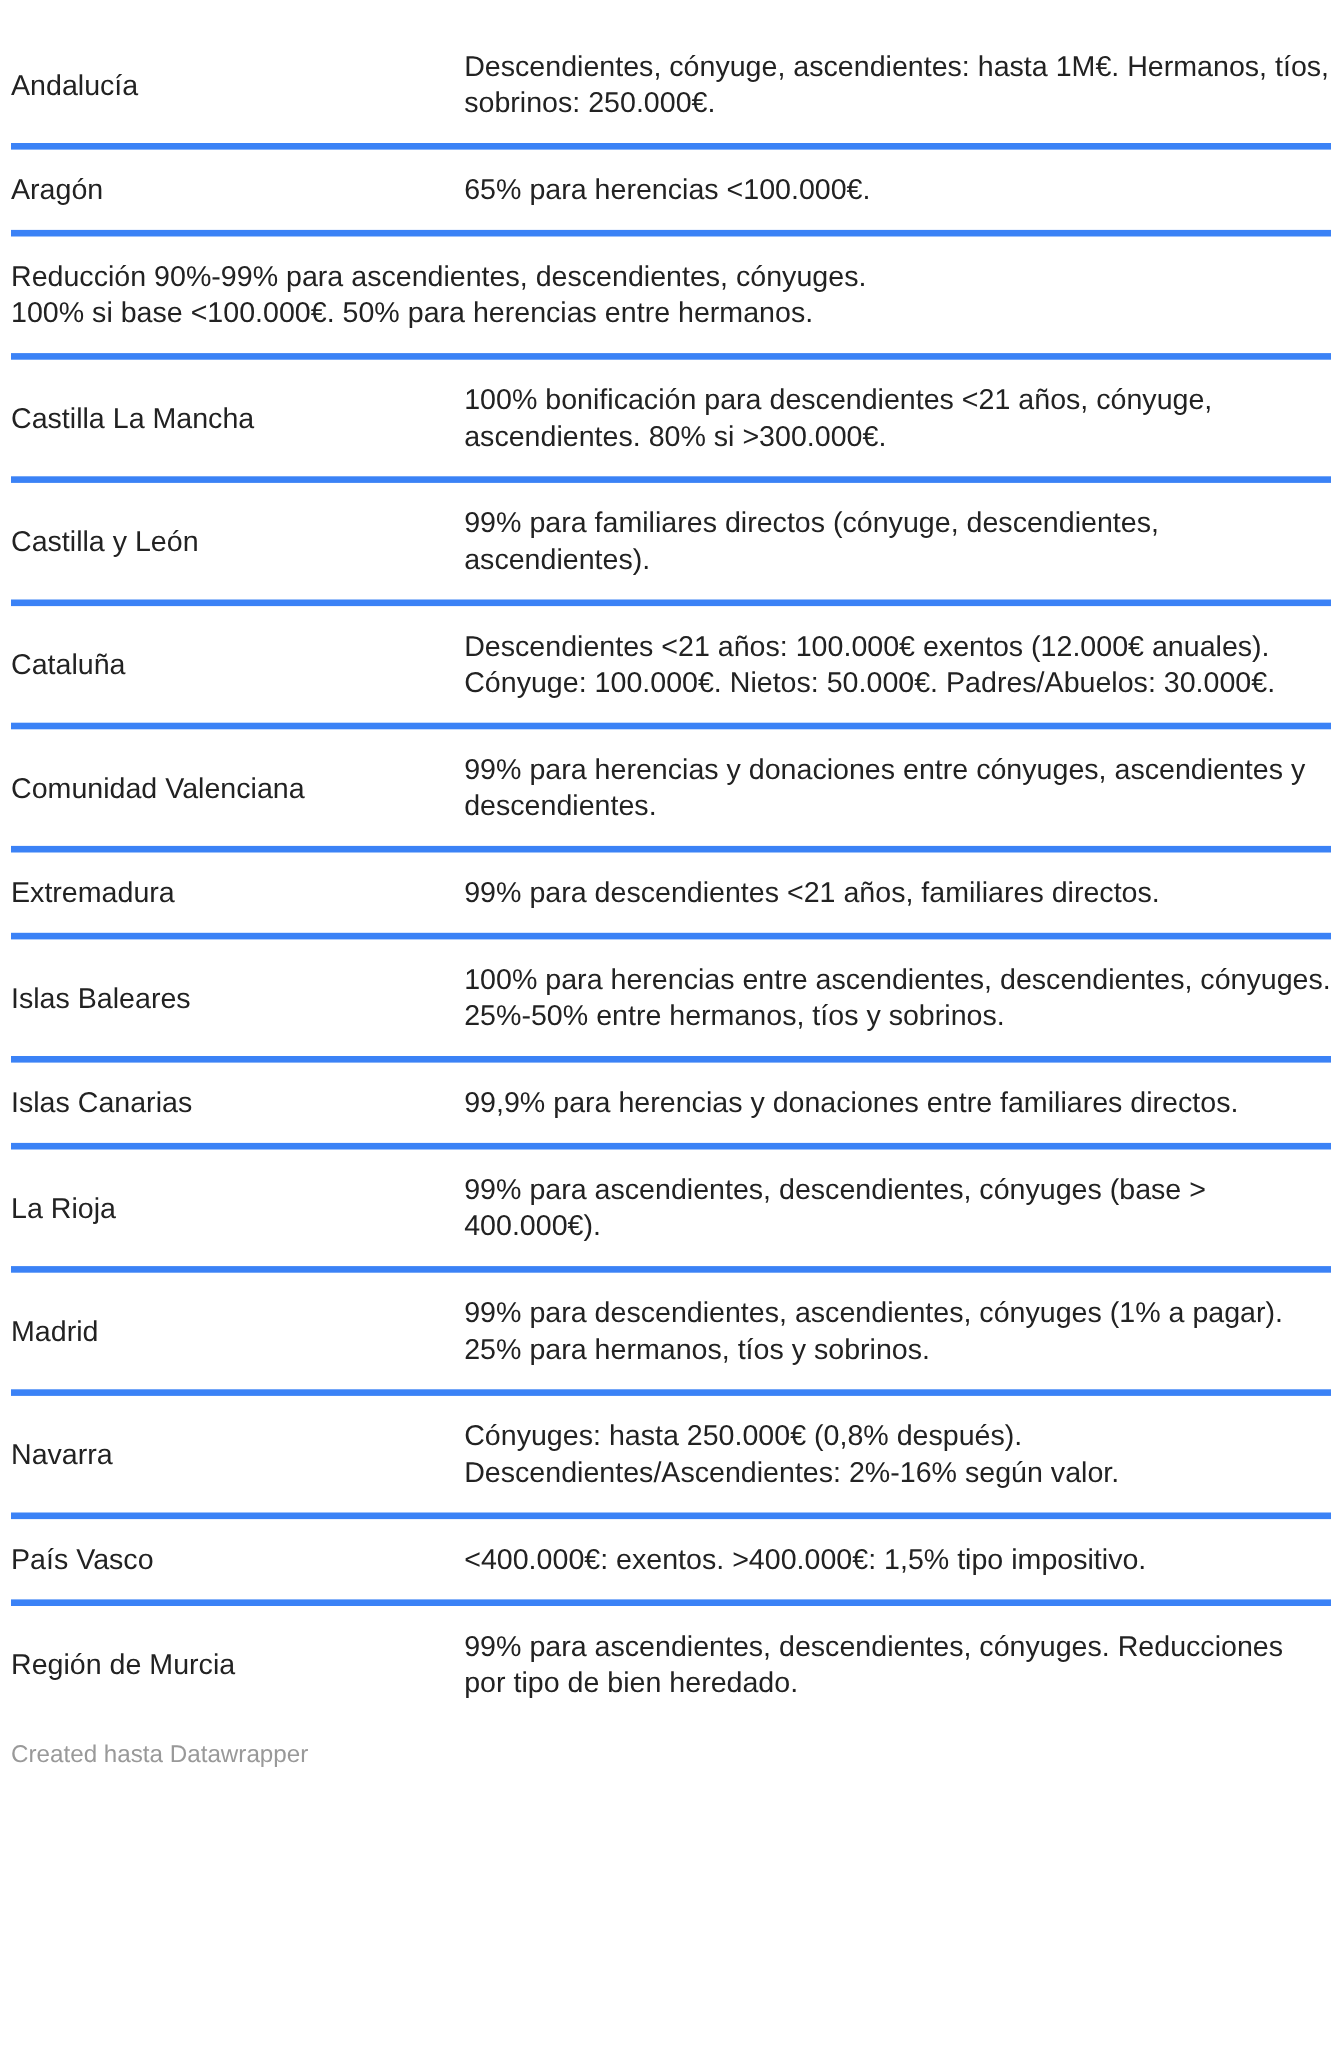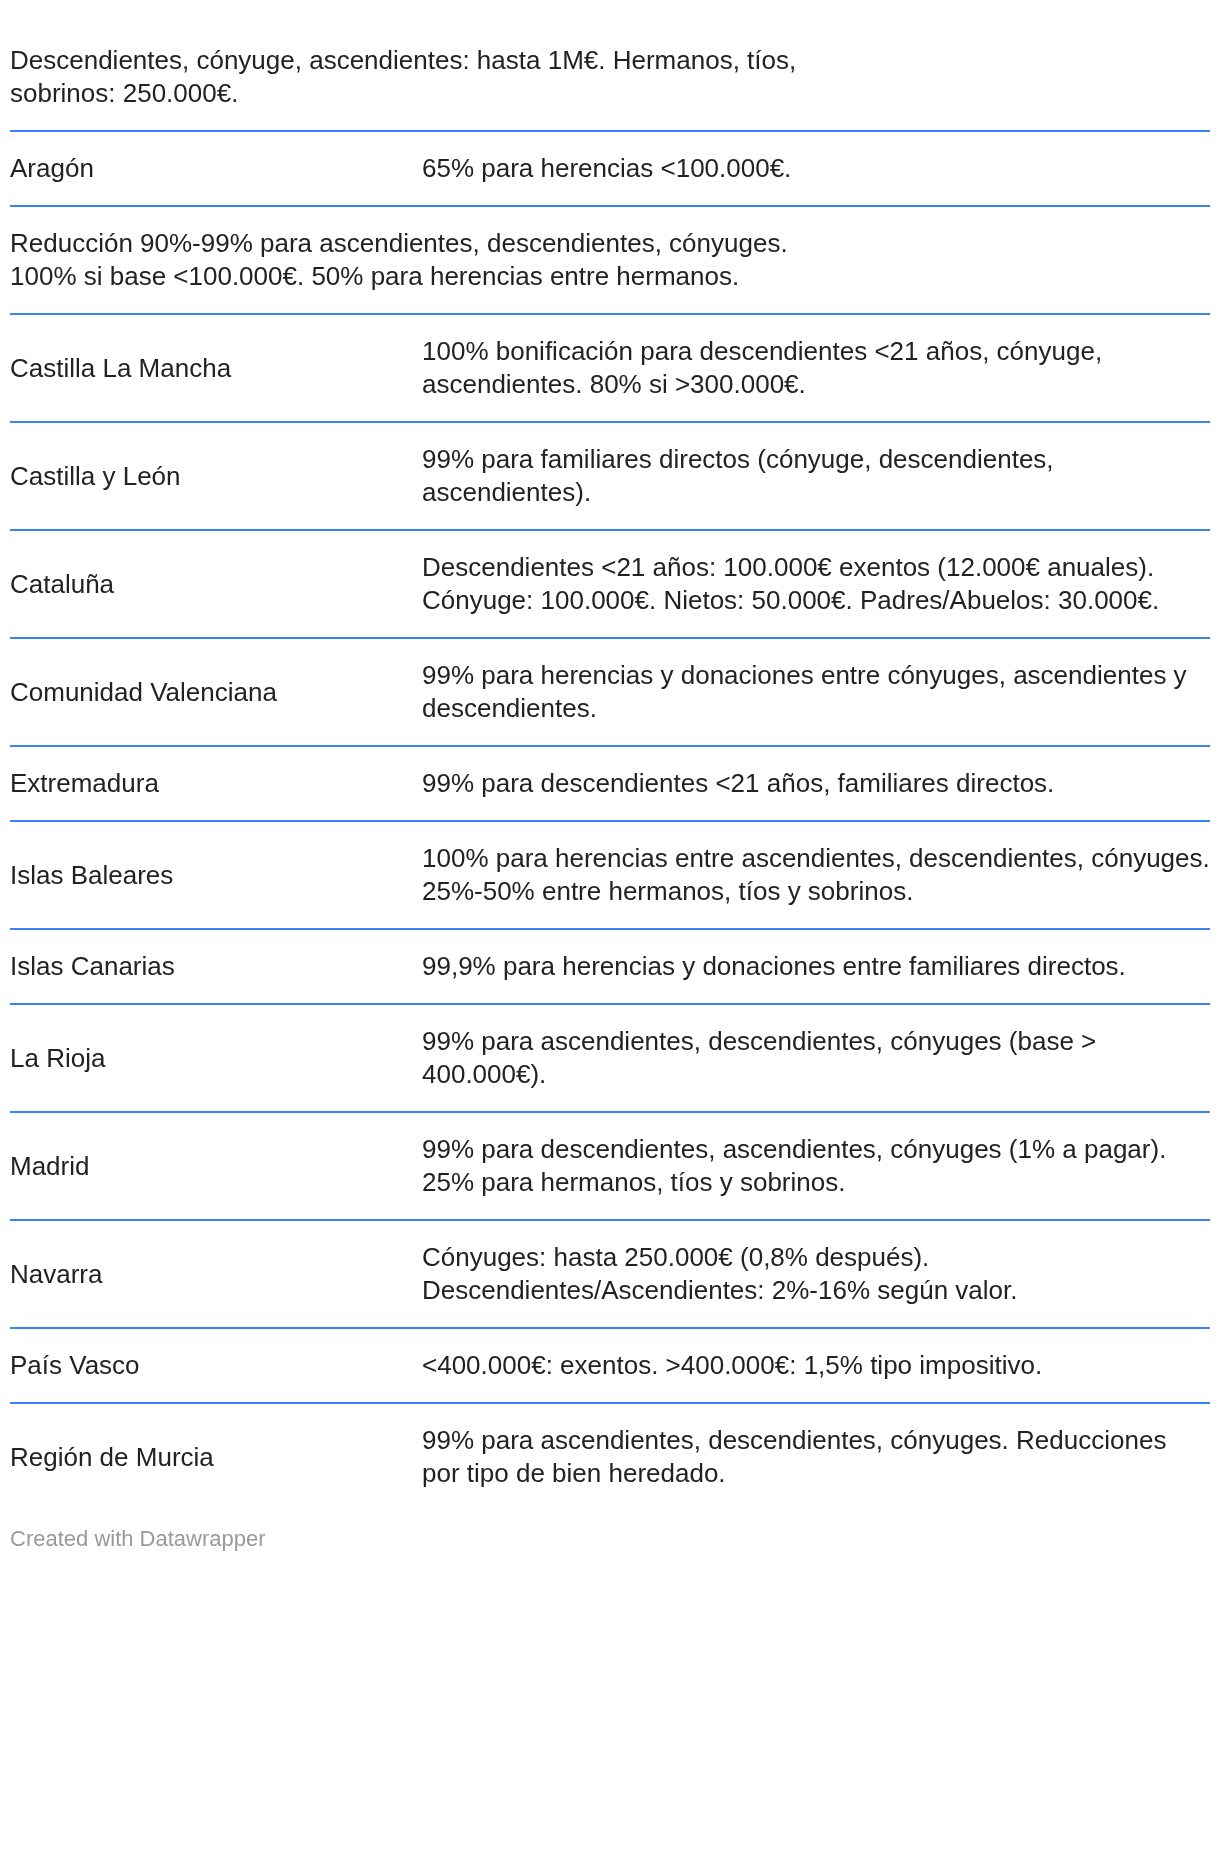--- a/index.html
+++ b/index.html
@@ -17,21 +17,21 @@
     overflow: hidden;
   }
   .table {
     margin: 0 10px;
     width: 1200px;
   }
   .row {
     display: flex;
     align-items: center;
     padding: 20px 0;
-    border-top: 2px solid #3b82f6;
+    border-top: 6px solid #3b82f6;
   }
   .row:first-child {
     border-top: none;
   }
   .cell {
     font-size: 26px;
     line-height: 33px;
     letter-spacing: 0;
   }
   .cell.region {
@@ -50,20 +50,21 @@
     line-height: 26px;
     color: #999999;
   }
 </style>
 </head>
 <body>
 
 <div class="table">
 
   <div class="row">
+    <div class="cell region">Andalucía</div>
     <div class="cell desc">Descendientes, cónyuge, ascendientes: hasta 1M€. Hermanos, tíos, sobrinos: 250.000€.</div>
   </div>
 
   <div class="row">
     <div class="cell region">Aragón</div>
     <div class="cell desc">65% para herencias &lt;100.000€.</div>
   </div>
 
 
   <div class="row">
@@ -126,13 +127,13 @@
     <div class="cell desc">&lt;400.000€: exentos. &gt;400.000€: 1,5% tipo impositivo.</div>
   </div>
 
   <div class="row">
     <div class="cell region">Región de Murcia</div>
     <div class="cell desc">99% para ascendientes, descendientes, cónyuges. Reducciones por tipo de bien heredado.</div>
   </div>
 
 </div>
 
-<div class="footer">Created with Datawrapper</div>
+<div class="footer">Created hasta Datawrapper</div>
 
 </body></html>

